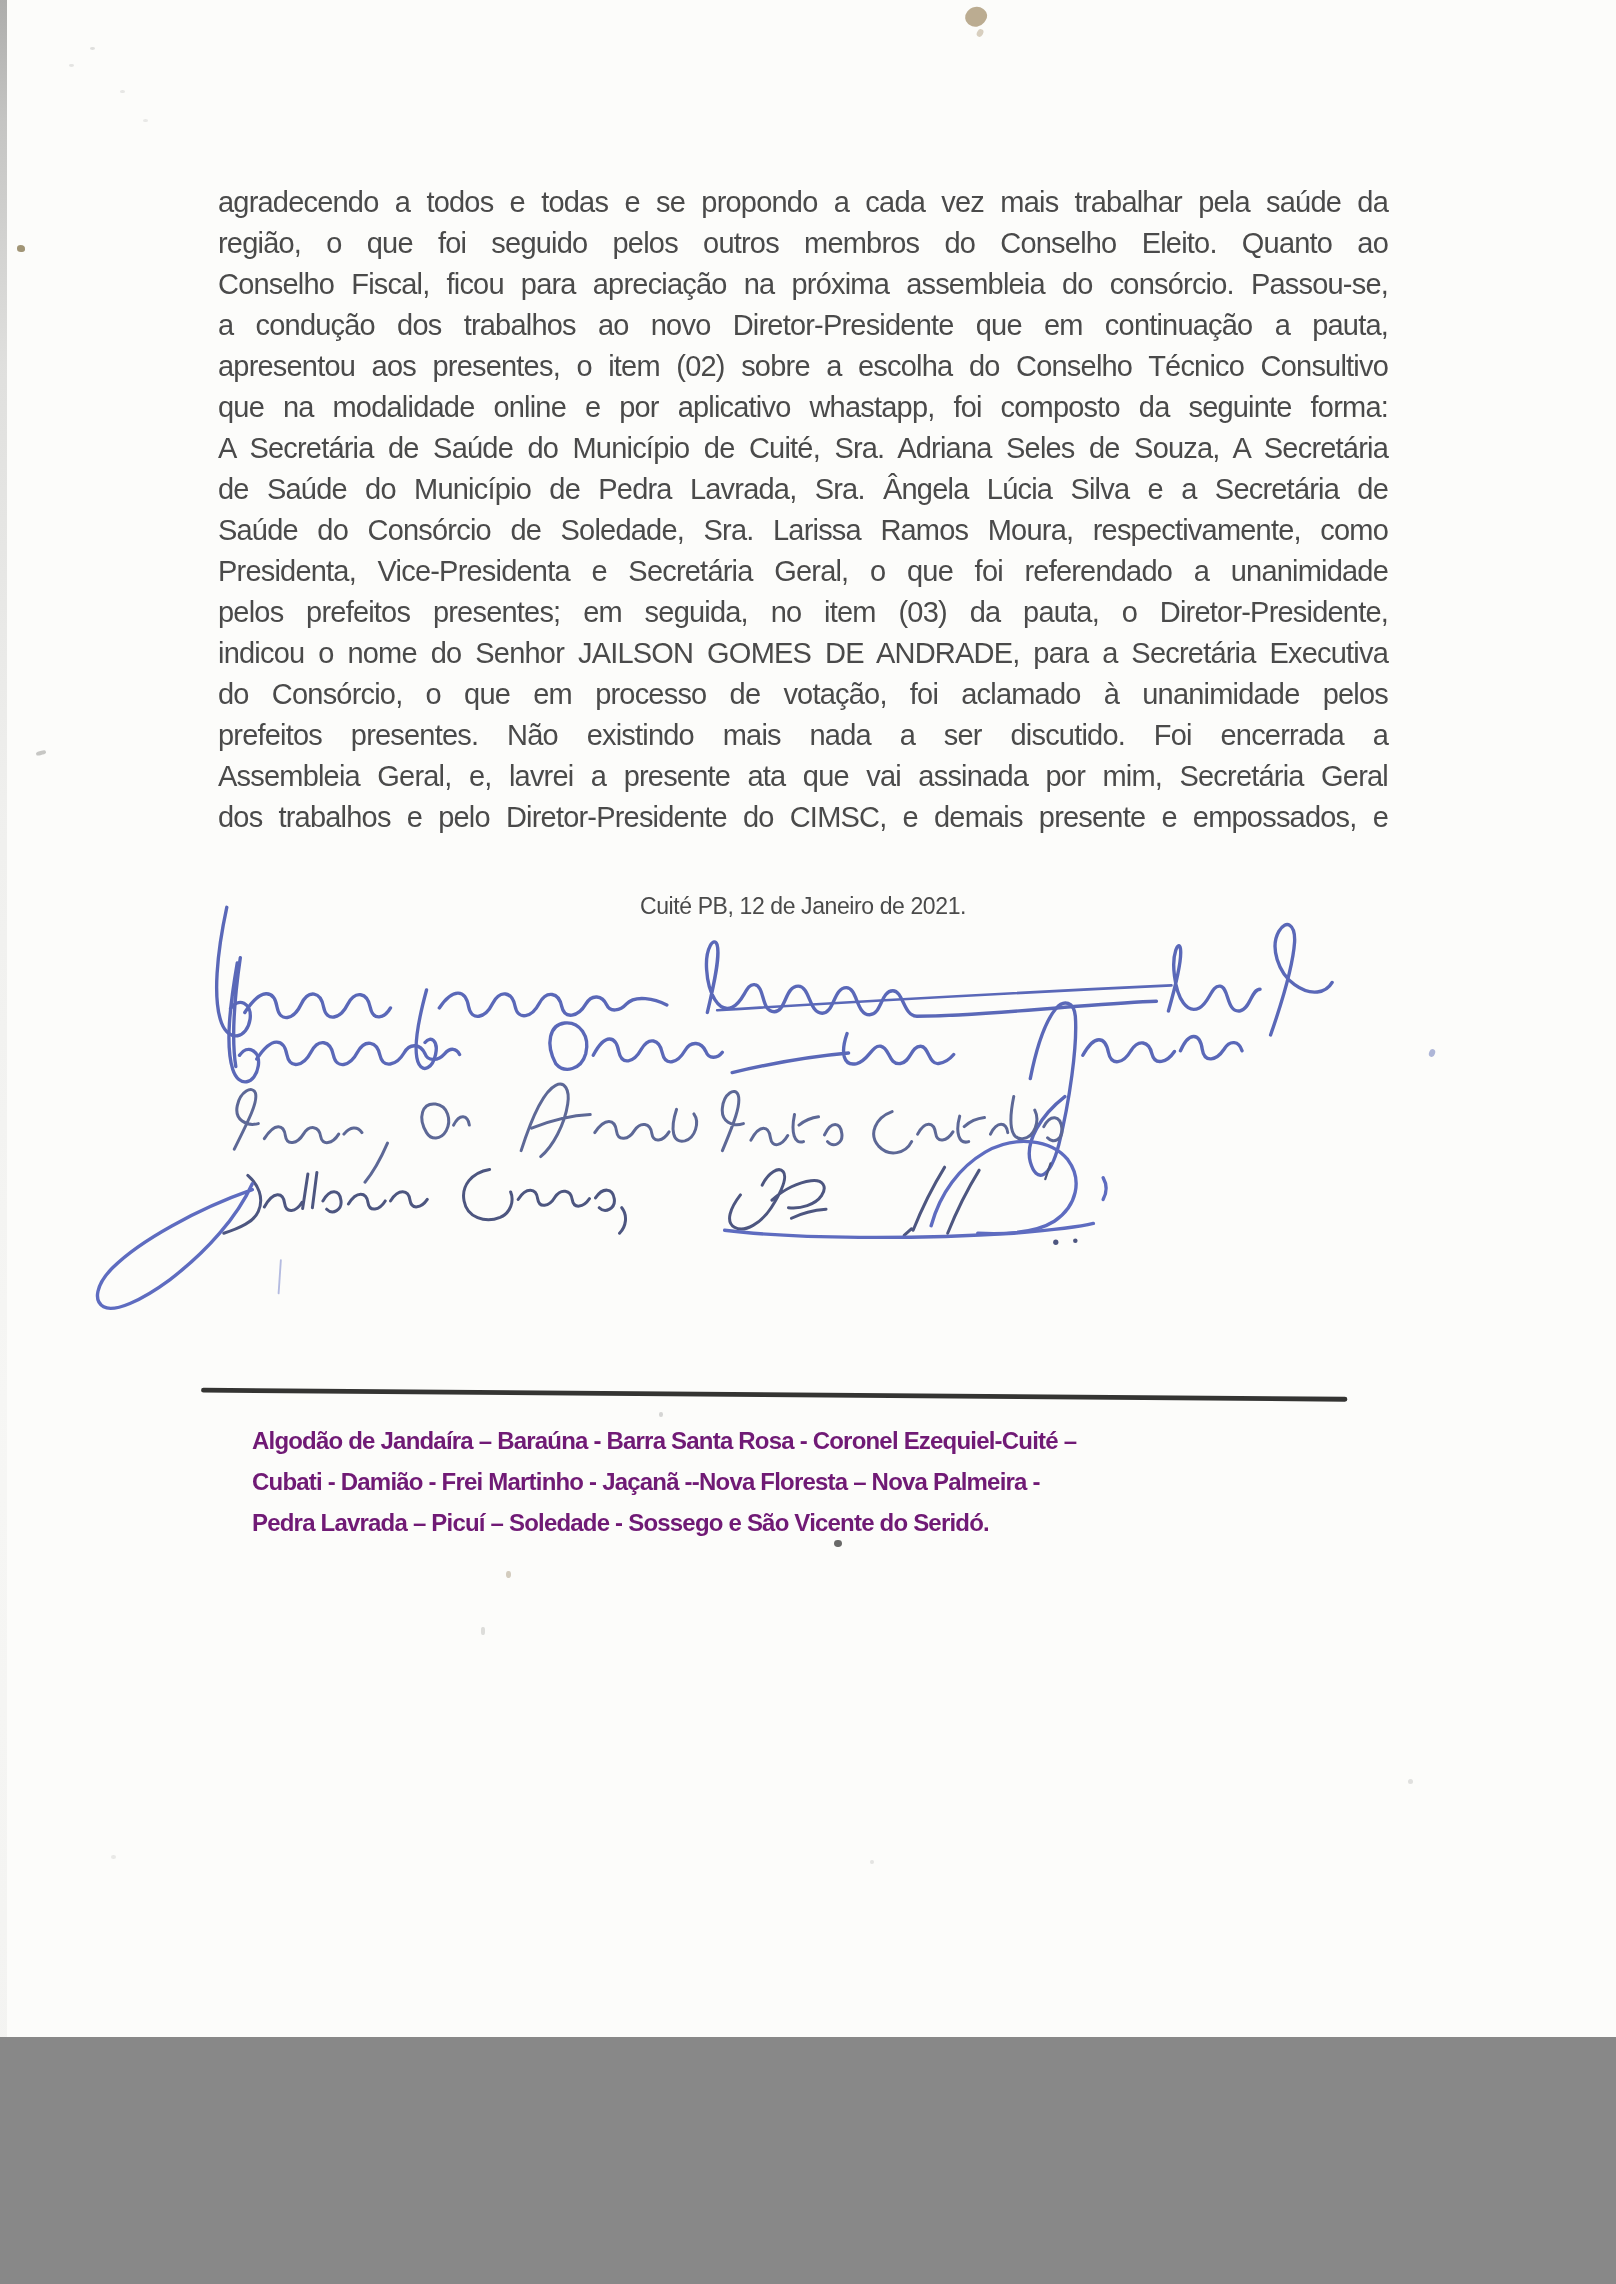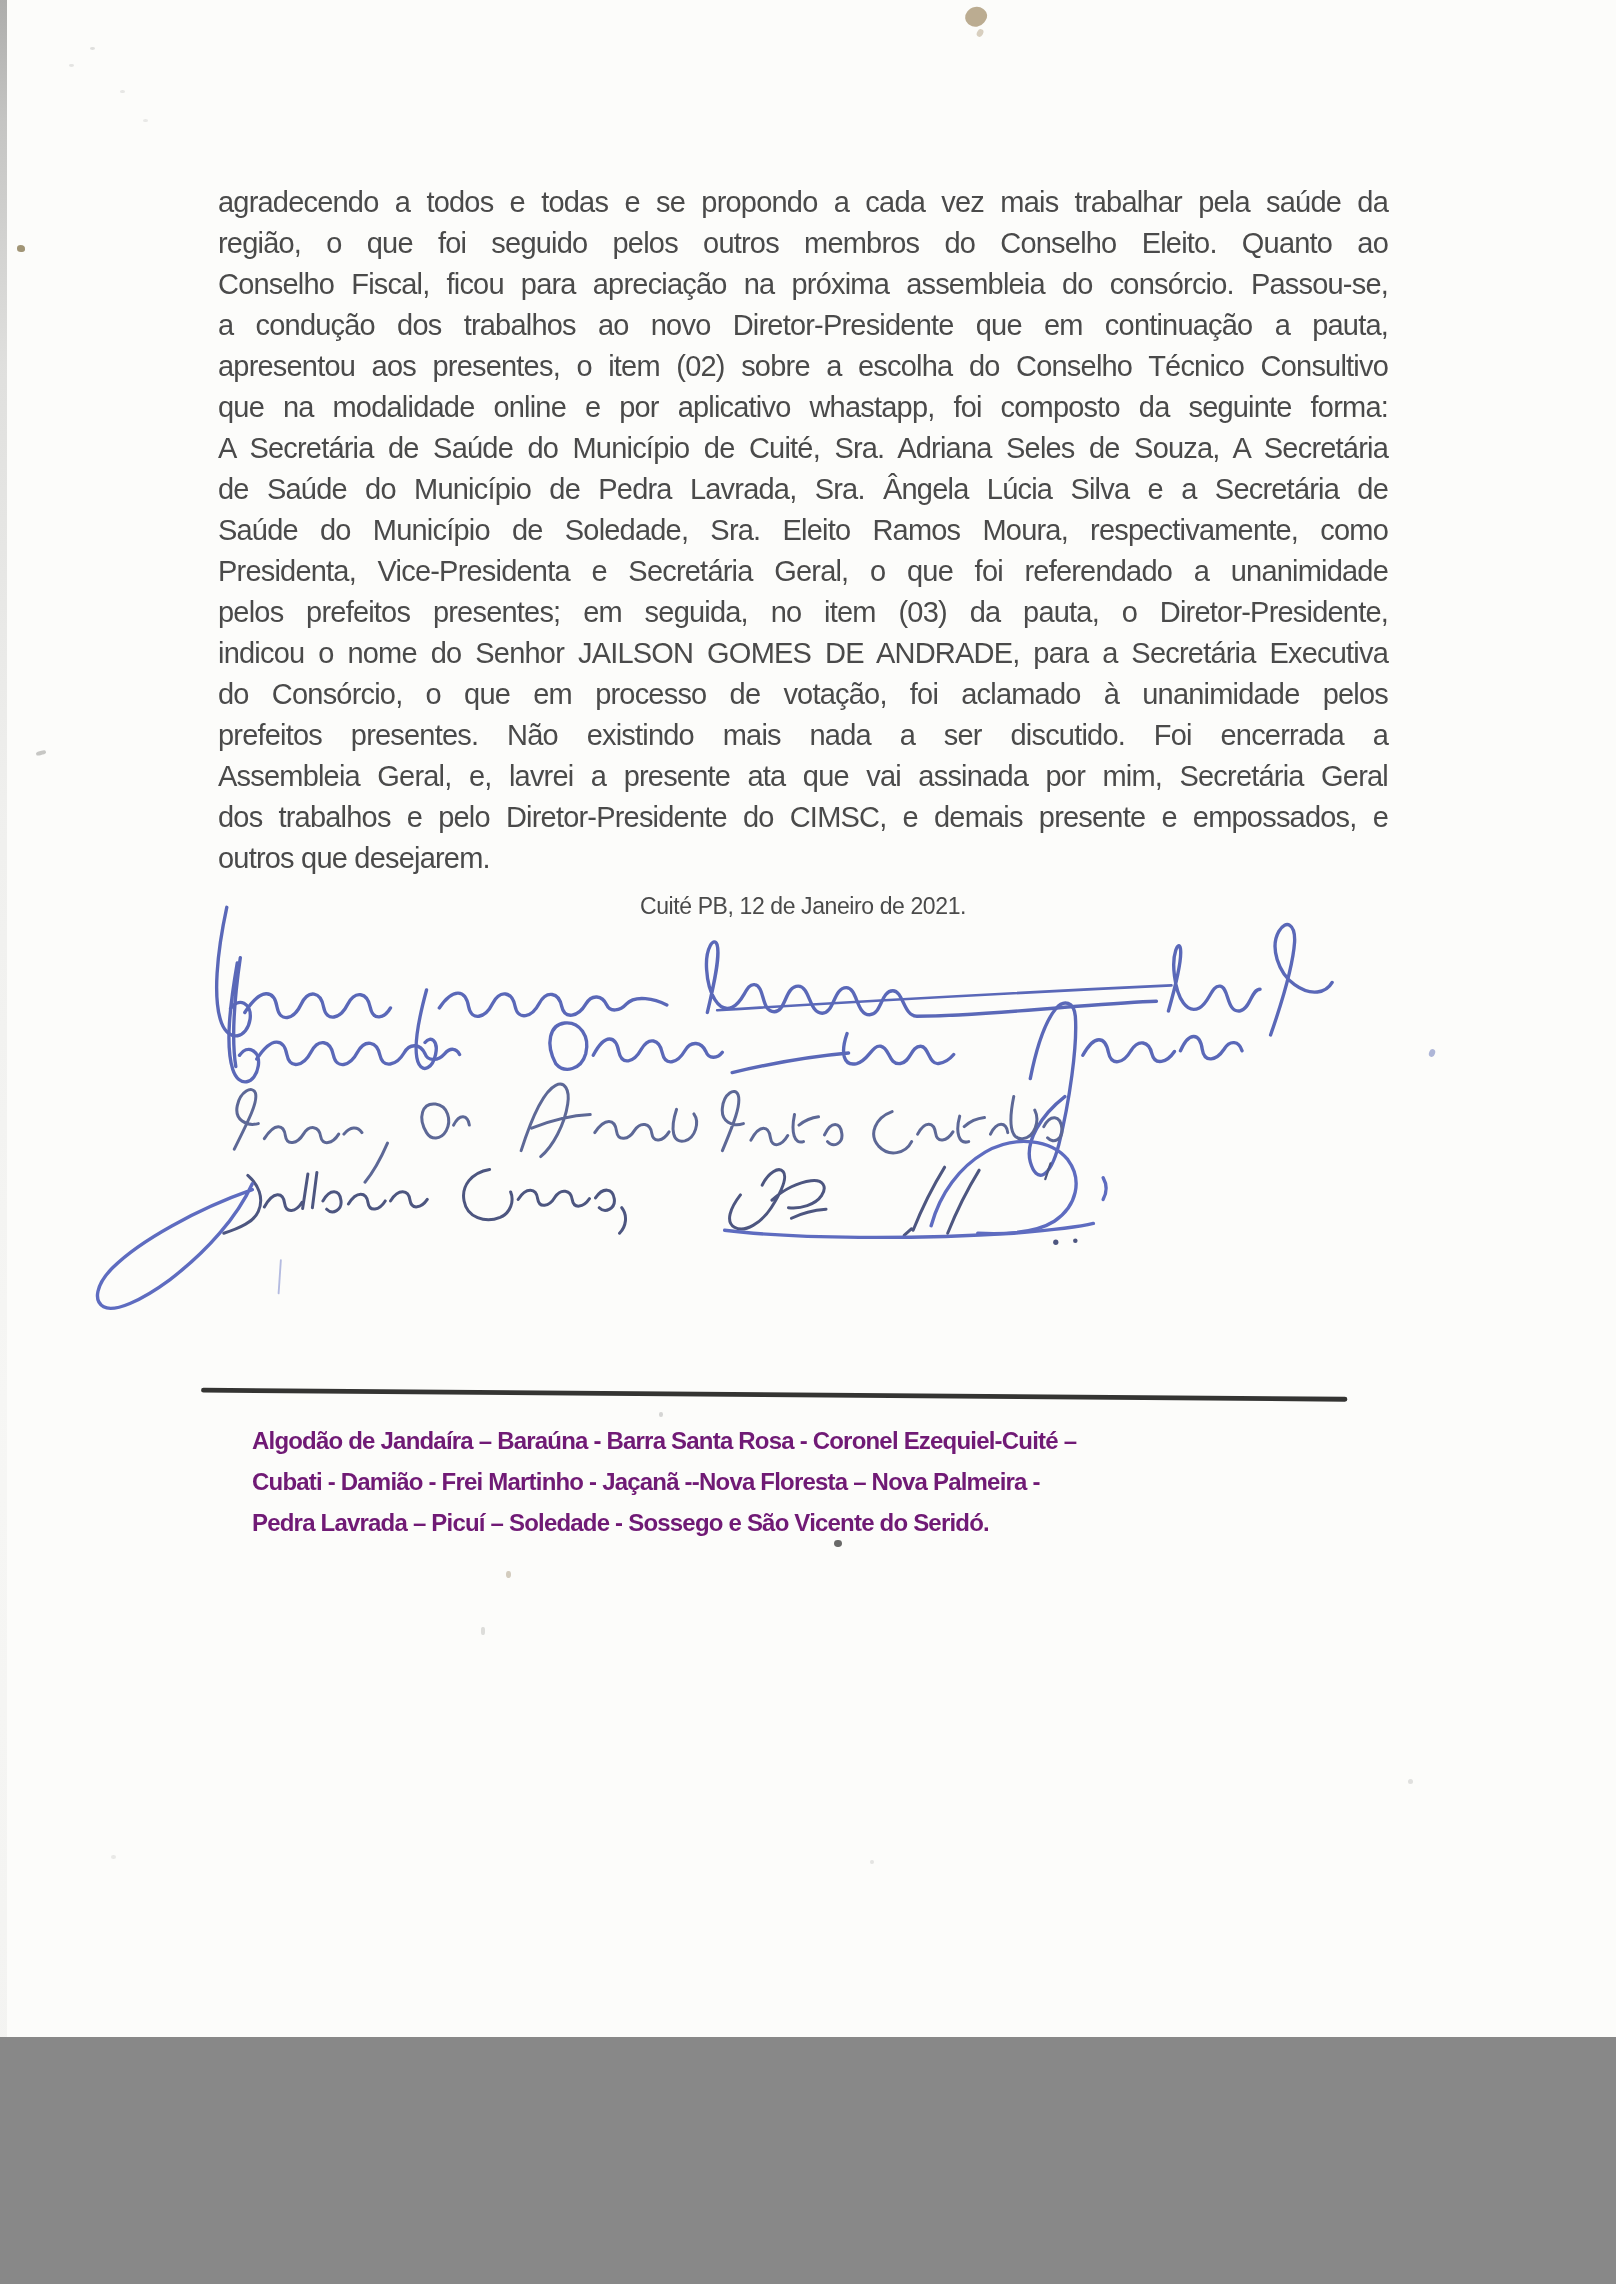--- a/index.html
+++ b/index.html
@@ -78,29 +78,28 @@
 
   <div class="body-text">
     <div class="line">agradecendo a todos e todas e se propondo a cada vez mais trabalhar pela saúde da</div>
     <div class="line">região, o que foi seguido pelos outros membros do Conselho Eleito. Quanto ao</div>
     <div class="line">Conselho Fiscal, ficou para apreciação na próxima assembleia do consórcio. Passou-se,</div>
     <div class="line">a condução dos trabalhos ao novo Diretor-Presidente que em continuação a pauta,</div>
     <div class="line">apresentou aos presentes, o item (02) sobre a escolha do Conselho Técnico Consultivo</div>
     <div class="line">que na modalidade online e por aplicativo whastapp, foi composto da seguinte forma:</div>
     <div class="line">A Secretária de Saúde do Município de Cuité, Sra. Adriana Seles de Souza, A Secretária</div>
     <div class="line">de Saúde do Município de Pedra Lavrada, Sra. Ângela Lúcia Silva e a Secretária de</div>
-    <div class="line">Saúde do Município de Soledade, Sra. Eleito Ramos Moura, respectivamente, como</div>
+    <div class="line">Saúde do Consórcio de Soledade, Sra. Larissa Ramos Moura, respectivamente, como</div>
     <div class="line">Presidenta, Vice-Presidenta e Secretária Geral, o que foi referendado a unanimidade</div>
     <div class="line">pelos prefeitos presentes; em seguida, no item (03) da pauta, o Diretor-Presidente,</div>
     <div class="line">indicou o nome do Senhor JAILSON GOMES DE ANDRADE, para a Secretária Executiva</div>
     <div class="line">do Consórcio, o que em processo de votação, foi aclamado à unanimidade pelos</div>
     <div class="line">prefeitos presentes. Não existindo mais nada a ser discutido. Foi encerrada a</div>
     <div class="line">Assembleia Geral, e, lavrei a presente ata que vai assinada por mim, Secretária Geral</div>
     <div class="line">dos trabalhos e pelo Diretor-Presidente do CIMSC, e demais presente e empossados, e</div>
-    <div class="line last">outros que desejarem.</div>
   </div>
 
   <div class="date-line">Cuité PB, 12 de Janeiro de 2021.</div>
 
   <svg class="sig-layer" viewBox="0 0 2152 3041" fill="none" stroke-linecap="round" stroke-linejoin="round">
 
     <g stroke-width="4.5" stroke="#5a68b8">
       <path d="M302,1208 C289,1268 283,1330 295,1362 C305,1388 329,1383 333,1357 C336,1335 317,1327 307,1343 M326,1348 C348,1314 365,1318 369,1341 C373,1362 391,1358 401,1337 C411,1317 427,1320 431,1341 C435,1361 453,1357 463,1337 C473,1318 489,1321 493,1341 C497,1360 512,1356 520,1342"></path>
       <path d="M568,1318 C556,1362 550,1402 558,1417 C564,1428 576,1422 580,1404 C584,1386 574,1378 566,1388 M585,1342 C604,1314 620,1318 624,1340 C628,1360 646,1356 656,1336 C666,1317 682,1320 686,1340 C690,1359 708,1355 718,1336 C728,1318 744,1321 748,1340 C752,1358 770,1354 780,1337 C788,1323 802,1325 808,1338 C812,1348 826,1346 834,1337 C846,1324 872,1330 888,1338"></path>
       <path d="M942,1348 C952,1306 959,1272 955,1258 C951,1246 939,1262 941,1291 C943,1323 957,1349 975,1341 C991,1334 993,1309 1005,1311 C1019,1313 1013,1347 1031,1347 C1047,1347 1045,1313 1063,1313 C1079,1313 1077,1349 1095,1349 C1111,1349 1110,1315 1127,1315 C1142,1315 1140,1351 1158,1351 C1174,1351 1173,1319 1189,1319 C1203,1319 1203,1353 1221,1353 C1281,1353 1360,1346 1430,1340 C1470,1337 1510,1334 1540,1333"></path>

